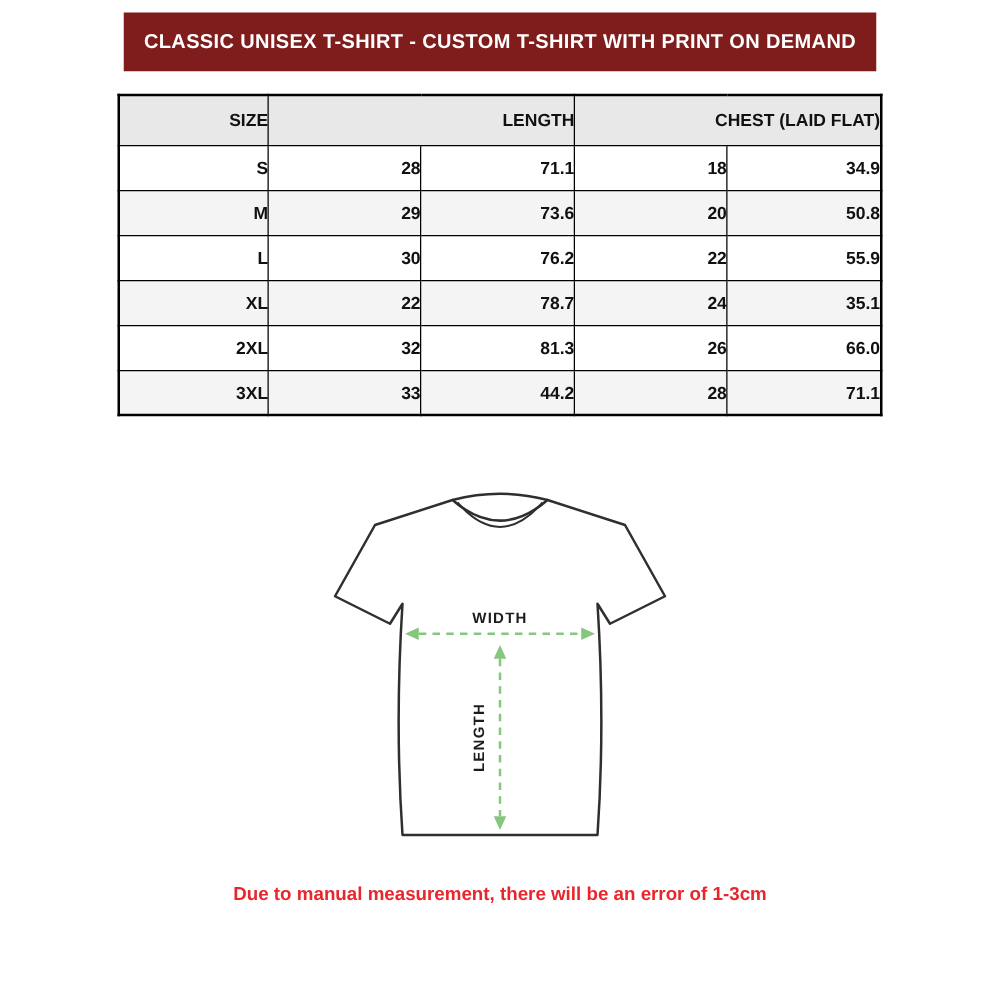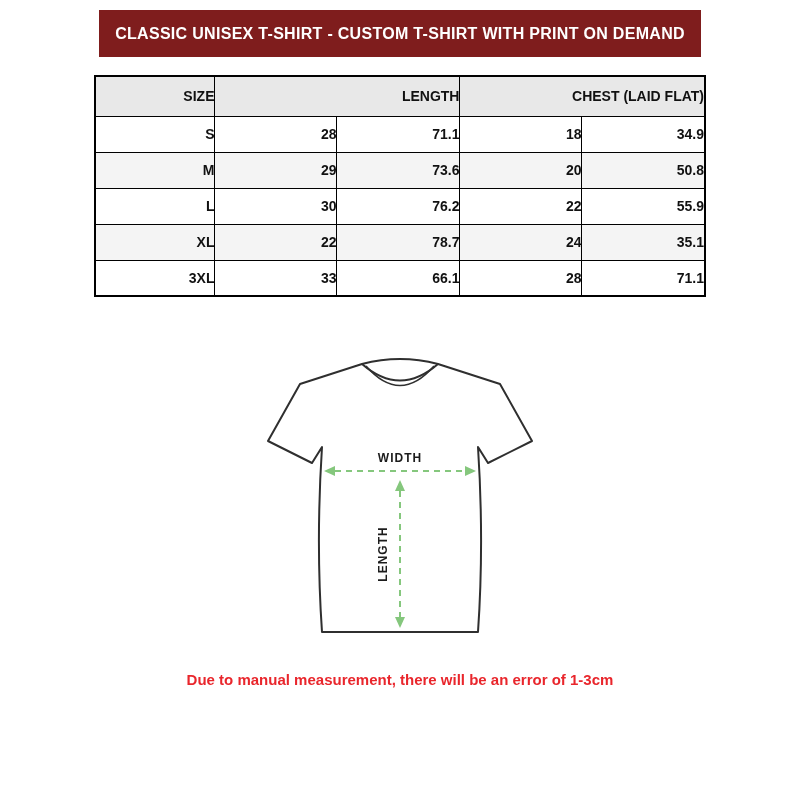--- a/index.html
+++ b/index.html
@@ -95,23 +95,30 @@
           <td>55.9</td>
         </tr>
         <tr>
           <td>XL</td>
           <td>22</td>
           <td>78.7</td>
           <td>24</td>
           <td>35.1</td>
         </tr>
         <tr>
+          <td>2XL</td>
+          <td>32</td>
+          <td>81.3</td>
+          <td>26</td>
+          <td>66.0</td>
+        </tr>
+        <tr>
           <td>3XL</td>
           <td>33</td>
-          <td>66.1</td>
+          <td>44.2</td>
           <td>28</td>
           <td>71.1</td>
         </tr>
       </tbody>
   </table>
 
   <figure class="shirt-figure">
     <svg width="300" height="310" viewBox="0 0 300 310">
 
       <path d="M 112 25 L 50 45 L 18 102 L 62 124 L 72 108

